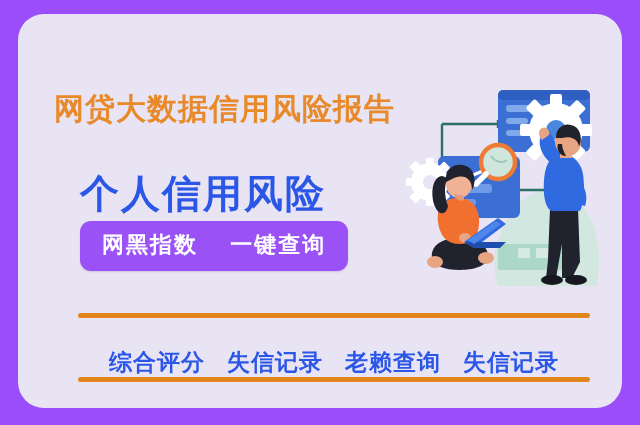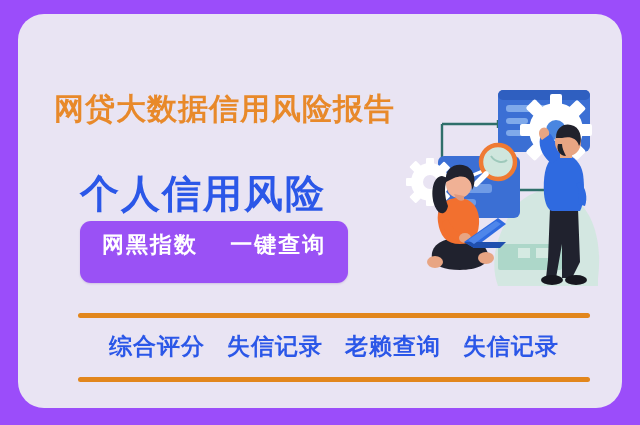--- a/index.html
+++ b/index.html
@@ -22,21 +22,21 @@
     color:#e8892a;white-space:nowrap;margin-top:39px;
   }
   .subline{
     position:absolute;left:62px;top:128px;width:420px;
     font-size:39px;line-height:1;font-weight:bold;letter-spacing:2px;
     color:#2b57e8;white-space:nowrap;margin-top:32px;
   }
 
   .pill{
     position:absolute;left:62px;top:207px;
-    padding:9px 22px 23px 22px;
+    padding:9px 22px 11px 22px;
     background:#9a51f5;border-radius:11px;
     box-shadow:0 1px 2px rgba(90,40,150,.18);
     font-size:22px;font-weight:bold;color:#ffffff;letter-spacing:2px;
     white-space:nowrap;
   }
   .pill .gap{display:inline-block;width:16px;}
 
   
   .rule{
     position:absolute;left:60px;width:512px;height:5px;
@@ -44,21 +44,21 @@
   }
   .rule-top{top:299px;}
   .rule-bottom{top:363px;}
 
   .tags{
     position:absolute;left:60px;top:317px;width:512px;
     display:flex;justify-content:center;align-items:center;
     font-size:23px;font-weight:bold;color:#2b57e8;letter-spacing:1px;
     white-space:nowrap;
   }
-  .tags .tag{margin:0 11px;}
+  .tags .tag{margin:16px 11px;}
 
   
   .art{position:absolute;left:384px;top:58px;width:220px;height:228px;}
   .art svg{display:block;width:220px;height:228px;}
 </style>
 </head>
 <body>
 
 <div class="banner">
   <div class="panel">

